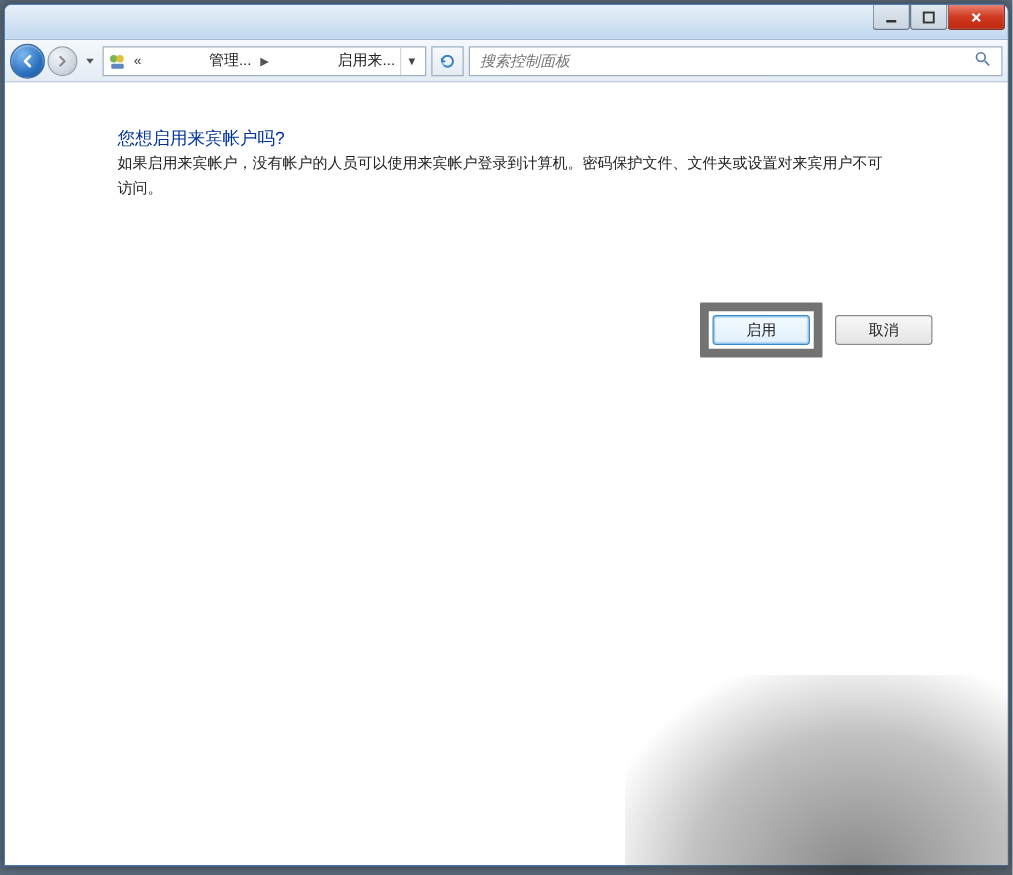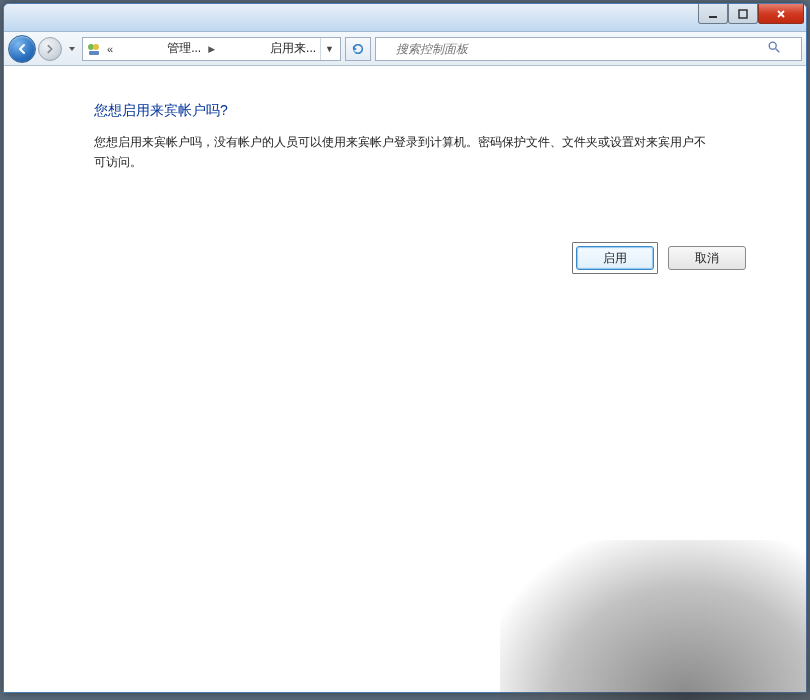--- a/index.html
+++ b/index.html
@@ -167,21 +167,21 @@
       justify-content: center;
       color: #2a70c0;
     }
     .search-bar {
       flex: 1;
       height: 24px;
       background: #fff;
       border: 1px solid #a0b0c0;
       display: flex;
       align-items: center;
-      padding: 0 20px;
+      padding: 0 8px;
     }
     .search-input {
       flex: 1;
       border: none;
       outline: none;
       font-size: 12px;
       color: #888;
       font-style: italic;
       background: transparent;
       font-family: inherit;
@@ -194,21 +194,21 @@
     .content {
       flex: 1;
       background: #fff;
       padding: 36px 60px 20px 90px;
       position: relative;
     }
     .heading {
       color: #003399;
       font-size: 14px;
       font-weight: normal;
-      margin-bottom: 12px;
+      margin-bottom: 0;
     }
     .body-text {
       color: #222;
       font-size: 12px;
       line-height: 1.7;
       max-width: 620px;
     }
     .buttons-row {
       position: absolute;
       right: 60px;
@@ -224,21 +224,21 @@
       border: 1px solid #8a8a8a;
       border-radius: 3px;
       font-size: 12px;
       color: #222;
       display: flex;
       align-items: center;
       justify-content: center;
       font-family: inherit;
     }
     .highlight-box {
-      border: 1px solid #737373;
+      border: 7px solid #737373;
       padding: 3px;
       border-radius: 1px;
     }
     .action-btn.primary {
       border: 1px solid #3a88c8;
       box-shadow: inset 0 0 1px 1px rgba(90,170,230,0.6);
       background: linear-gradient(to bottom, #f4faff, #e0f0fc);
     }
     
     .smudge {
@@ -322,21 +322,21 @@
         <svg width="14" height="14" viewBox="0 0 16 16">
           <circle cx="6.5" cy="6.5" r="4" stroke="#5a7aaa" stroke-width="1.5" fill="none"></circle>
           <line x1="10" y1="10" x2="14" y2="14" stroke="#5a7aaa" stroke-width="1.5"></line>
         </svg>
       </span>
     </div>
   </div>
 
   <div class="content">
     <h1 class="heading">您想启用来宾帐户吗?</h1>
-    <p class="body-text">您想启用来宾帐户吗，没有帐户的人员可以使用来宾帐户登录到计算机。密码保护文件、文件夹或设置对来宾用户不可访问。</p>
+    <p class="body-text">如果启用来宾帐户，没有帐户的人员可以使用来宾帐户登录到计算机。密码保护文件、文件夹或设置对来宾用户不可访问。</p>
 
     <div class="buttons-row">
       <div class="highlight-box">
         <button class="action-btn primary">启用</button>
       </div>
       <button class="action-btn">取消</button>
     </div>
   </div>
 
 </div>

